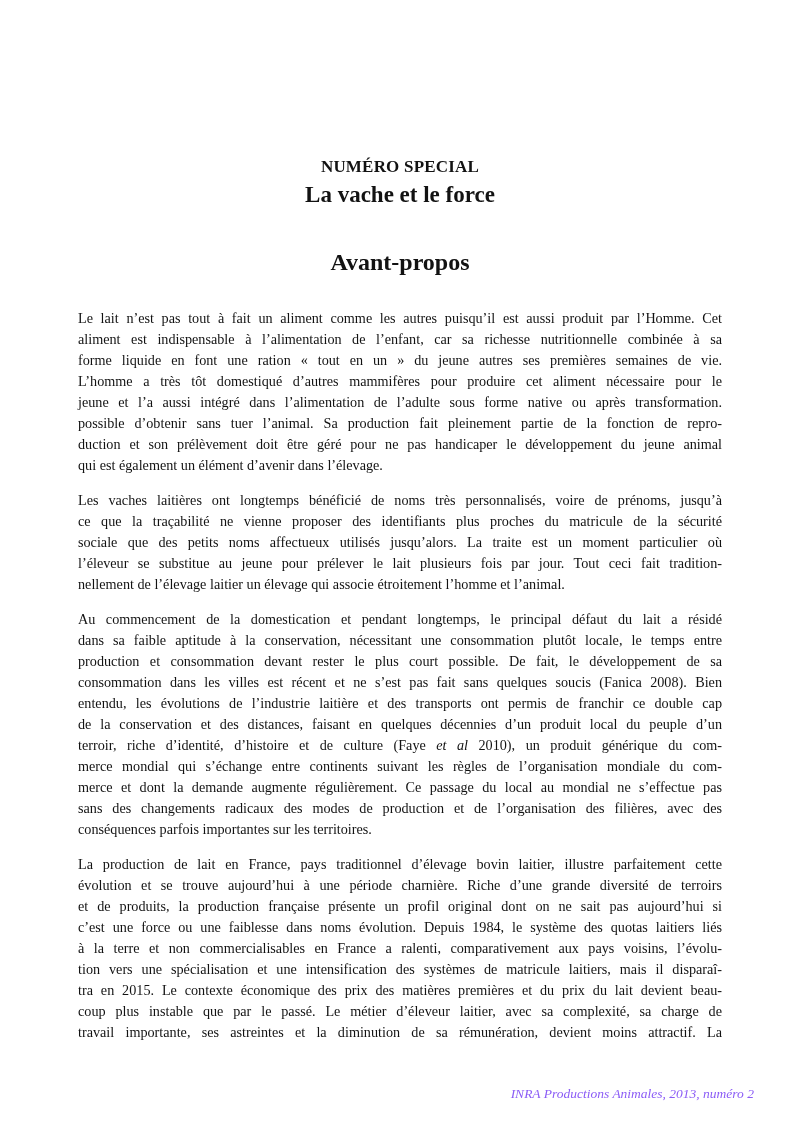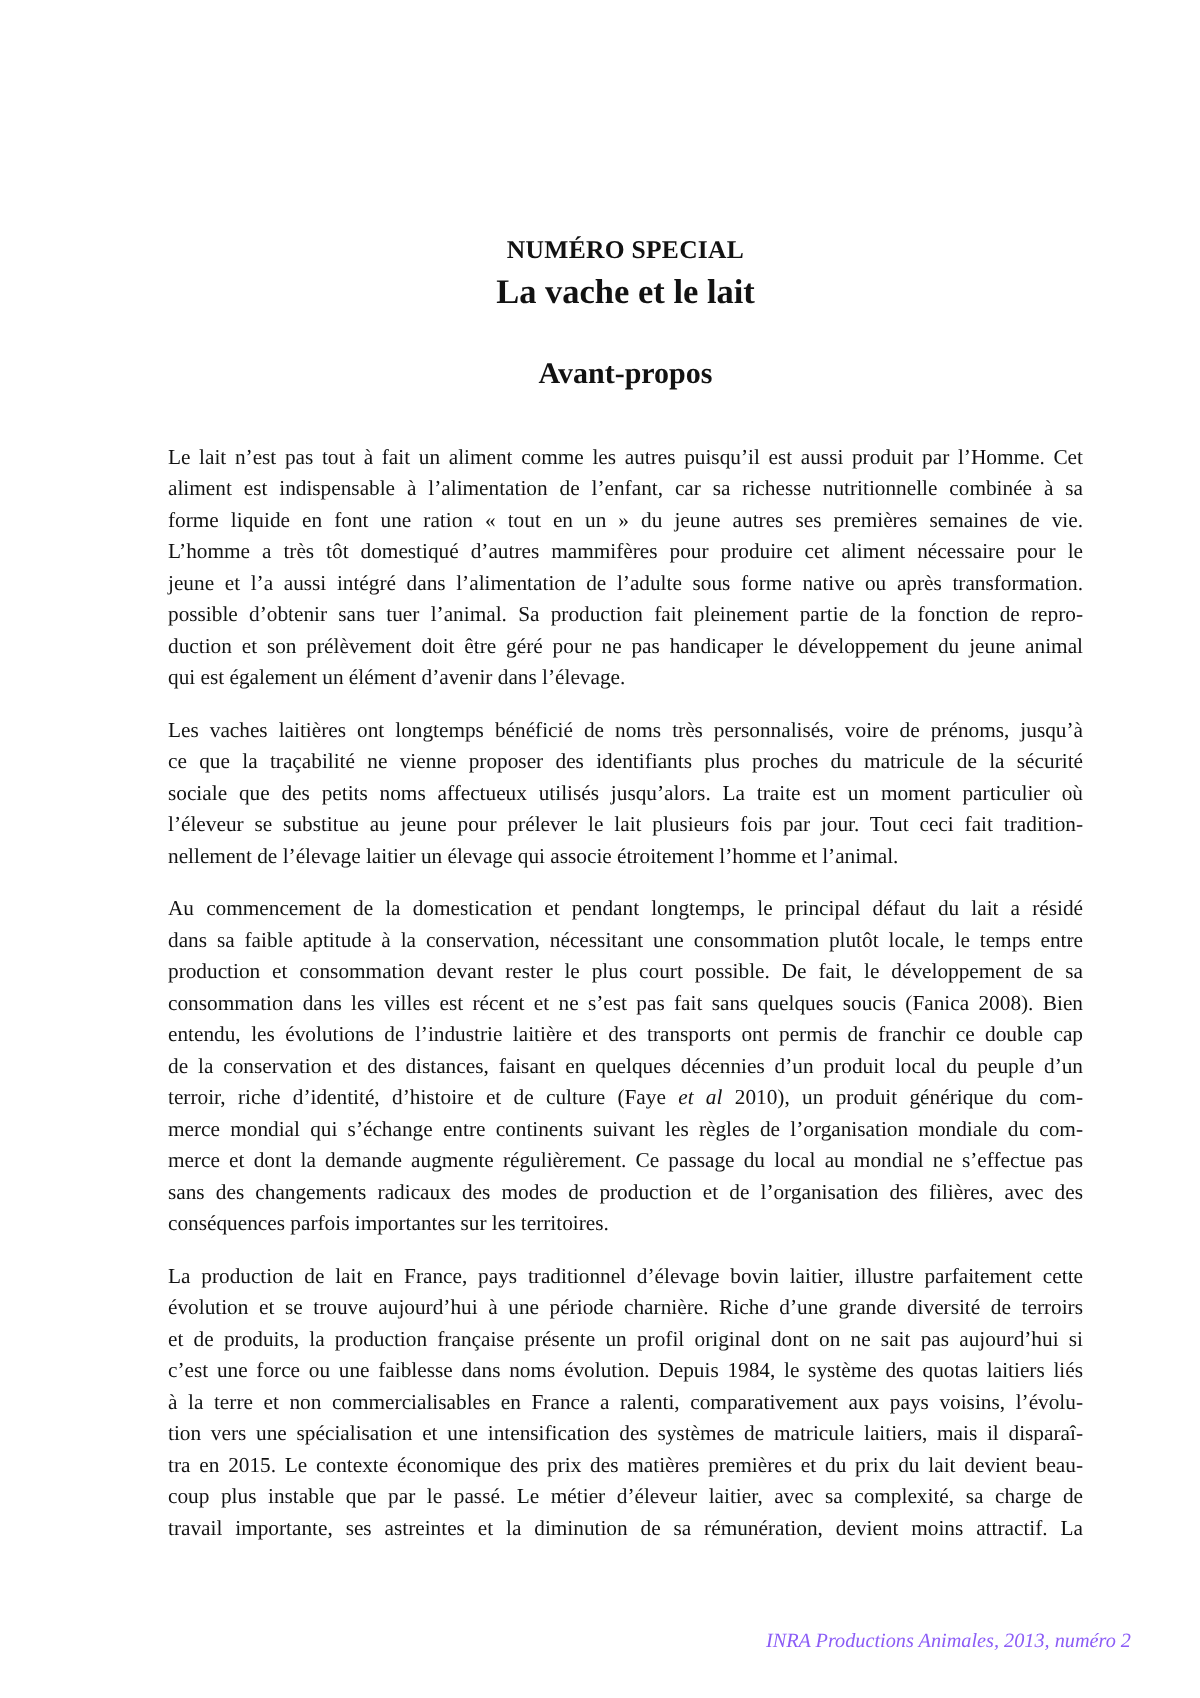--- a/index.html
+++ b/index.html
@@ -6,45 +6,45 @@
     margin: 0;
     padding: 0;
     background: #ffffff;
   }
   .page {
     position: relative;
     width: 800px;
     height: 1132px;
     background: #ffffff;
     box-sizing: border-box;
-    padding: 157px 78px 0 112px;
+    padding: 157px 78px 0 78px;
     overflow: hidden;
     font-family: "Liberation Serif", "DejaVu Serif", serif;
     color: #121212;
   }
   .titleblock {
     text-align: center;
   }
   .series-label {
     font-size: 17px;
     line-height: 20px;
     font-weight: bold;
     letter-spacing: 0.2px;
   }
   .issue-title {
     font-size: 23px;
     line-height: 28px;
     font-weight: bold;
     margin-top: 4px;
   }
   .article-title {
-    font-size: 20px;
+    font-size: 24px;
     line-height: 30px;
     font-weight: bold;
-    margin-top: 25px;
+    margin-top: 38px;
   }
   .doc-body {
     margin-top: 31px;
     font-size: 14.2px;
   }
   .para {
     margin: 0 0 14px 0;
   }
   .line {
     line-height: 21px;
@@ -67,21 +67,21 @@
     font-style: italic;
     color: #8b5cf6;
   }
 </style>
 </head>
 <body>
 
 <div class="page">
   <div class="titleblock">
     <div class="series-label">NUMÉRO SPECIAL</div>
-    <div class="issue-title">La vache et le lait</div>
+    <div class="issue-title">La vache et le force</div>
     <div class="article-title">Avant-propos</div>
   </div>
 
   <div class="doc-body">
       <div class="para">
         <div class="line">Le lait n’est pas tout à fait un aliment comme les autres puisqu’il est aussi produit par l’Homme. Cet</div>
         <div class="line">aliment est indispensable à l’alimentation de l’enfant, car sa richesse nutritionnelle combinée à sa</div>
         <div class="line">forme liquide en font une ration « tout en un » du jeune autres ses premières semaines de vie.</div>
         <div class="line">L’homme a très tôt domestiqué d’autres mammifères pour produire cet aliment nécessaire pour le</div>
         <div class="line">jeune et l’a aussi intégré dans l’alimentation de l’adulte sous forme native ou après transformation.</div>

